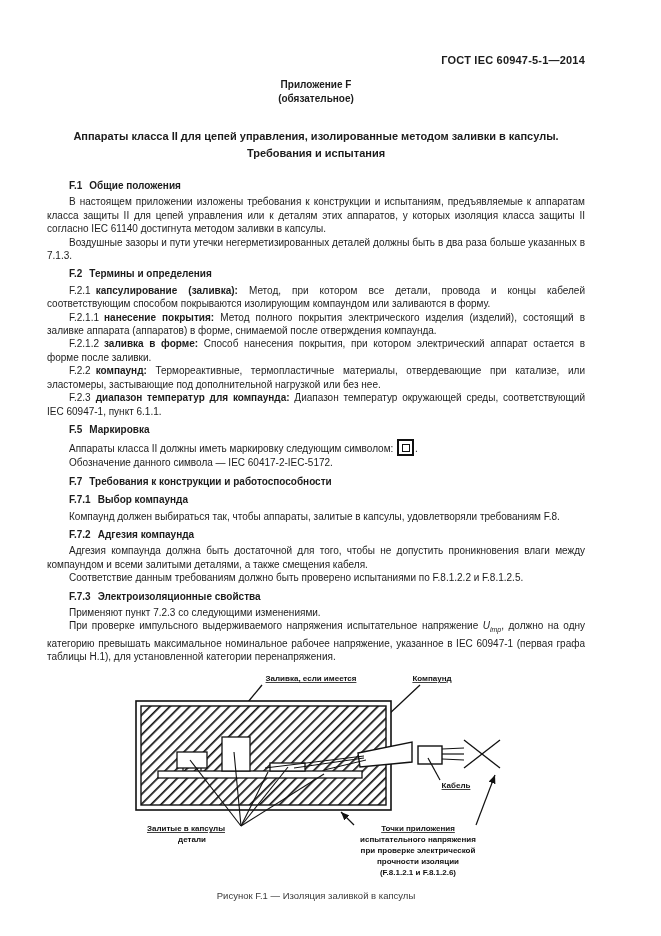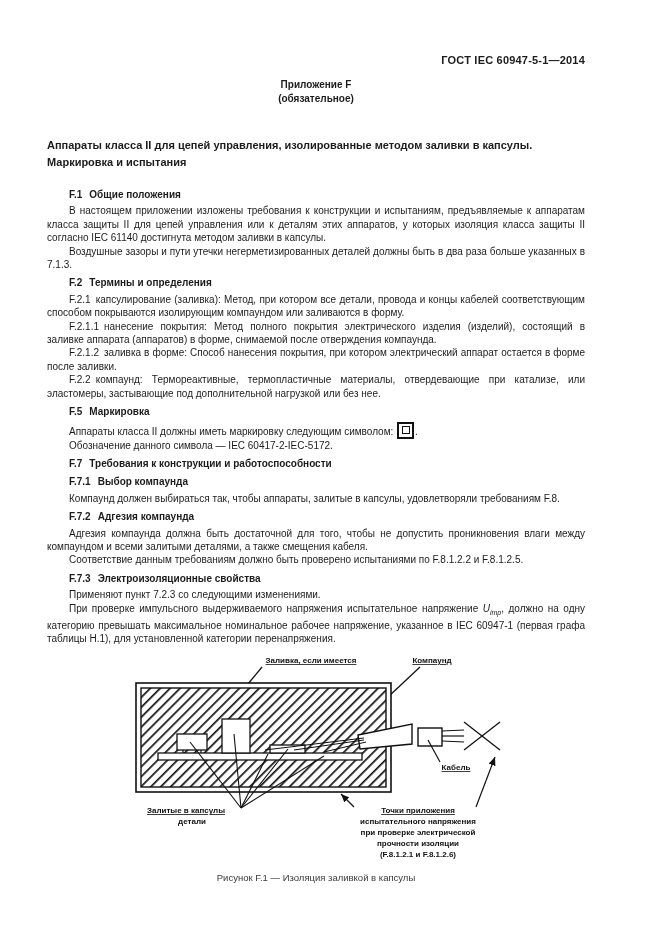--- a/index.html
+++ b/index.html
@@ -1,26 +1,26 @@
 <!DOCTYPE html>
 <html><head>
 <meta charset="utf-8">
 <style>
   html,body{margin:0;padding:0;background:#fff;}
   .page{position:relative;width:661px;height:936px;background:#fff;box-sizing:border-box;
         padding:54px 76px 0 47px;font-family:"Liberation Sans",sans-serif;color:#1c1c1c;}
   .doc-header{font-size:11px;font-weight:bold;text-align:right;letter-spacing:.2px;}
   .annex-label{margin-top:12px;text-align:center;font-size:10px;font-weight:bold;line-height:14px;}
   .annex-qualifier{text-align:center;font-size:10px;font-weight:bold;line-height:14px;}
-  .doc-title{margin-top:31px;font-size:11px;font-weight:bold;line-height:17px;}
+  .doc-title{margin-top:22px;text-align:center;font-size:11px;font-weight:bold;line-height:17px;}
   .para{margin:0;font-size:10px;line-height:13.4px;text-align:justify;text-indent:22px;}
   .heading{margin:5px 0 3px 0;font-size:10px;font-weight:bold;padding-left:22px;line-height:13.4px;}
   .h-num{margin-right:7px;}
   .term-num{margin-right:5px;}
-  .term-name{font-weight:normal;margin-top:24px;}
+  .term-name{font-weight:bold;margin-top:24px;}
   .dbl-ins-icon{display:inline-block;width:13px;height:13px;border:2.5px solid #111;
         vertical-align:-4px;position:relative;margin:0 1px;}
   .dbl-ins-icon .inner-sq{position:absolute;left:2.5px;top:2.5px;width:6px;height:6px;border:1.5px solid #111;}
   .figure-wrap{margin-top:4px;}
   .figure-svg{display:block;margin-left:81px;}
   .fig-label{font-size:8px;font-weight:bold;fill:#111;}
   .fig-underline{text-decoration:underline;}
   .fig-caption{margin-top:9px;text-align:center;font-size:9.5px;color:#3a3a3a;line-height:13px;}
   svg line,svg polyline{stroke:#111;}
 </style>
@@ -31,35 +31,36 @@
 
   <div class="doc-header">
     <span>ГОСТ IEC 60947-5-1—2014</span>
   </div>
 
   <div class="annex-label">Приложение F</div>
   <div class="annex-qualifier">(обязательное)</div>
 
   <div class="doc-title">
     <div>Аппараты класса II для цепей управления, изолированные методом заливки в капсулы.</div>
-    <div>Маркировка и испытания</div>
+    <div>Требования и испытания</div>
   </div>
 
   <div style="margin-top:17px;"></div>
 
   <p class="heading"><span class="h-num">F.1</span><span>Общие положения</span></p>
   <p class="para">В настоящем приложении изложены требования к конструкции и испытаниям, предъявляемые к аппаратам класса защиты II для цепей управления или к деталям этих аппаратов, у которых изоляция класса защиты II согласно IEC 61140 достигнута методом заливки в капсулы.</p>
   <p class="para">Воздушные зазоры и пути утечки негерметизированных деталей должны быть в два раза больше указанных в 7.1.3.</p>
 
   <p class="heading"><span class="h-num">F.2</span><span>Термины и определения</span></p>
 
   <p class="para"><span class="term-num">F.2.1</span><span class="term-name">капсулирование (заливка):</span> <span>Метод, при котором все детали, провода и концы кабелей соответствующим способом покрываются изолирующим компаундом или заливаются в форму.</span></p>
   <p class="para"><span class="term-num">F.2.1.1</span><span class="term-name">нанесение покрытия:</span> <span>Метод полного покрытия электрического изделия (изделий), состоящий в заливке аппарата (аппаратов) в форме, снимаемой после отверждения компаунда.</span></p>
   <p class="para"><span class="term-num">F.2.1.2</span><span class="term-name">заливка в форме:</span> <span>Способ нанесения покрытия, при котором электрический аппарат остается в форме после заливки.</span></p>
   <p class="para"><span class="term-num">F.2.2</span><span class="term-name">компаунд:</span> <span>Термореактивные, термопластичные материалы, отвердевающие при катализе, или эластомеры, застывающие под дополнительной нагрузкой или без нее.</span></p>
+  <p class="para"><span class="term-num">F.2.3</span><span class="term-name">диапазон температур для компаунда:</span> <span>Диапазон температур окружающей среды, соответствующий IEC 60947-1, пункт 6.1.1.</span></p>
 
   <p class="heading"><span class="h-num">F.5</span><span>Маркировка</span></p>
   <p class="para"><span>Аппараты класса II должны иметь маркировку следующим символом:</span> <span class="dbl-ins-icon"><span class="inner-sq"></span></span><span>.</span></p>
   <p class="para">Обозначение данного символа — IEC 60417-2-IEC-5172.</p>
 
   <p class="heading"><span class="h-num">F.7</span><span>Требования к конструкции и работоспособности</span></p>
   <p class="heading"><span class="h-num">F.7.1</span><span>Выбор компаунда</span></p>
   <p class="para">Компаунд должен выбираться так, чтобы аппараты, залитые в капсулы, удовлетворяли требованиям F.8.</p>
 
   <p class="heading"><span class="h-num">F.7.2</span><span>Адгезия компаунда</span></p>

